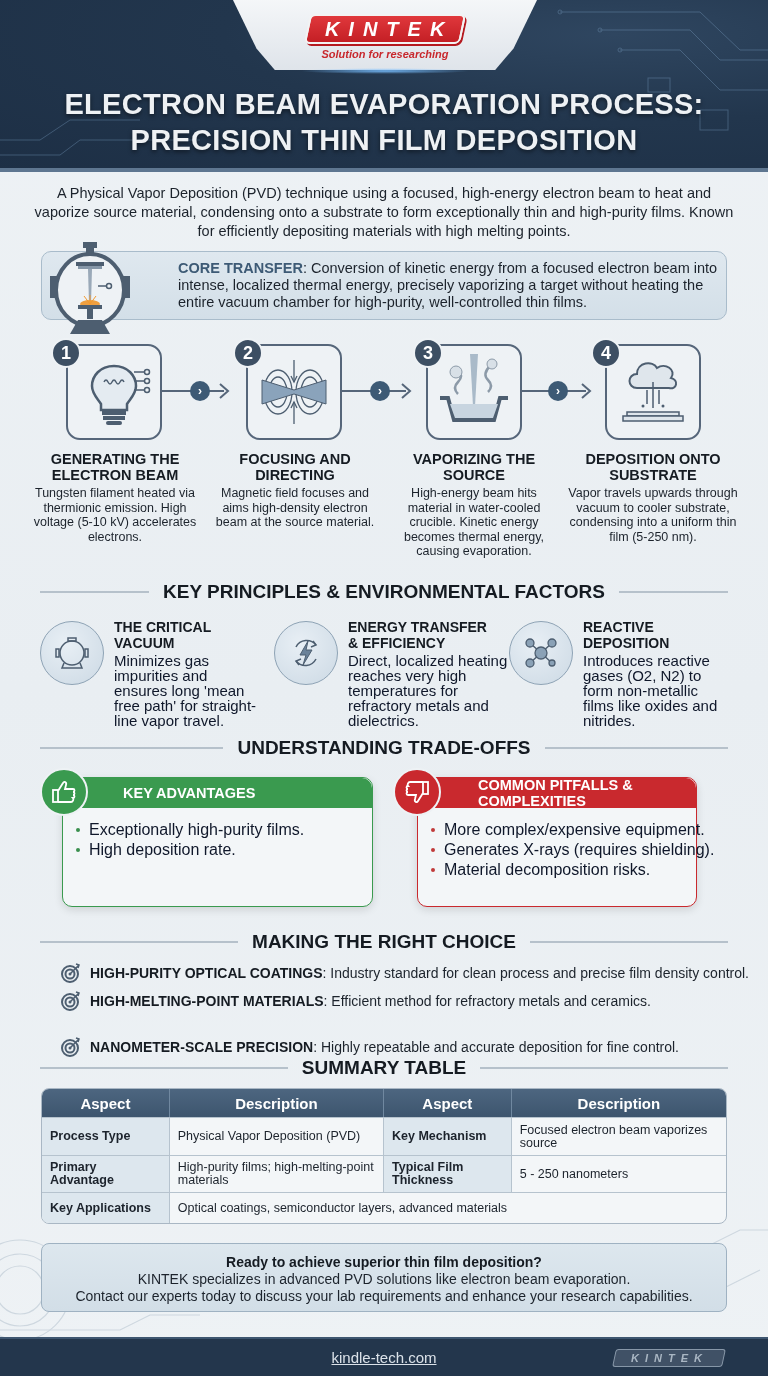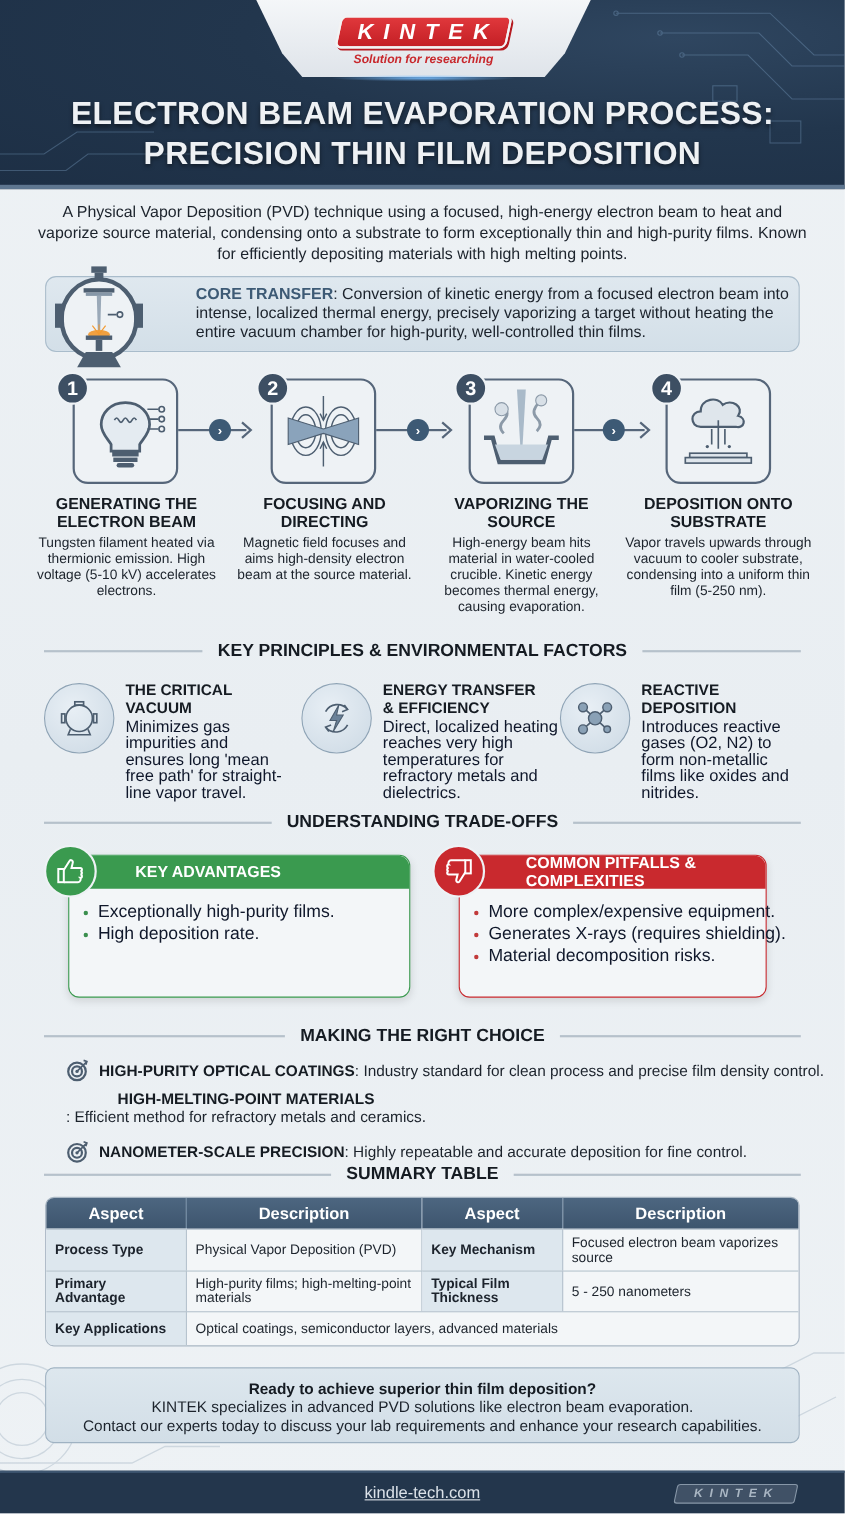--- a/index.html
+++ b/index.html
@@ -95,21 +95,21 @@
     display: flex; align-items: center; justify-content: center;
   }
   .connector svg { position: absolute; top: 1px; }
   
   .section-h {
     position: absolute; left: 40px; width: 688px; height: 24px;
     display: flex; align-items: center;
   }
   .section-h .rule { flex: 1; height: 1.5px; background: #b6c1cb; }
   .section-h .txt {
-    padding: 0 14px; font-weight: bold; font-size: 16px; color: #151b22; white-space: nowrap;
+    padding: 0 14px; font-weight: bold; font-size: 19px; color: #151b22; white-space: nowrap;
   }
   
   .prin-circle {
     position: absolute; width: 64px; height: 64px; border-radius: 50%;
     background: radial-gradient(circle at 40% 35%, #e8eff5 0%, #ccd9e4 100%);
     border: 1.5px solid #8ea3b5;
     display: flex; align-items: center; justify-content: center;
   }
   .prin-title {
     position: absolute; font-weight: bold; font-size: 14px; line-height: 16px; color: #151b22;
@@ -448,21 +448,21 @@
       <g fill="none" stroke="#4d5e70" stroke-width="2">
         <circle cx="10" cy="12" r="8"></circle>
         <circle cx="10" cy="12" r="4.5"></circle>
       </g>
       <circle cx="10" cy="12" r="1.5" fill="#4d5e70"></circle>
       <path d="M10 12 L19 3 M16 2 L19 3 L18 6" stroke="#4d5e70" stroke-width="1.5" fill="none"></path>
     </svg>
   <b>HIGH-PURITY OPTICAL COATINGS</b>
     <span>: Industry standard for clean process and precise film density control.</span>
 </div>
-<div class="choice" style="top:991px;flex-direction:column;">
+<div class="choice" style="top:991px;">
   <svg class="ic" viewBox="0 0 22 22">
       <g fill="none" stroke="#4d5e70" stroke-width="2">
         <circle cx="10" cy="12" r="8"></circle>
         <circle cx="10" cy="12" r="4.5"></circle>
       </g>
       <circle cx="10" cy="12" r="1.5" fill="#4d5e70"></circle>
       <path d="M10 12 L19 3 M16 2 L19 3 L18 6" stroke="#4d5e70" stroke-width="1.5" fill="none"></path>
     </svg>
   <b>HIGH-MELTING-POINT MATERIALS</b>
     <span>: Efficient method for refractory metals and ceramics.</span>

